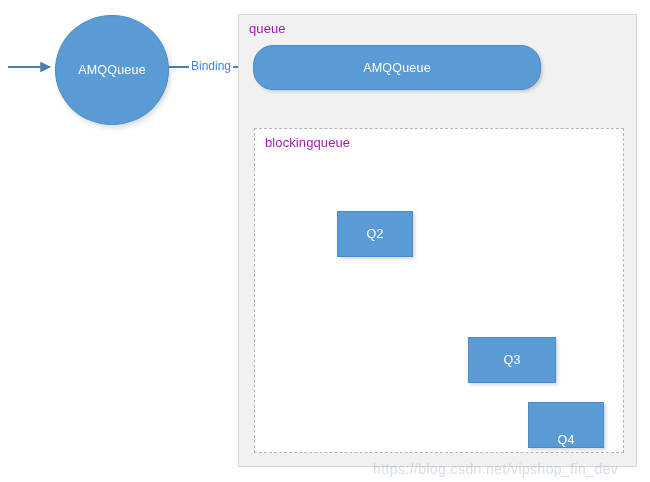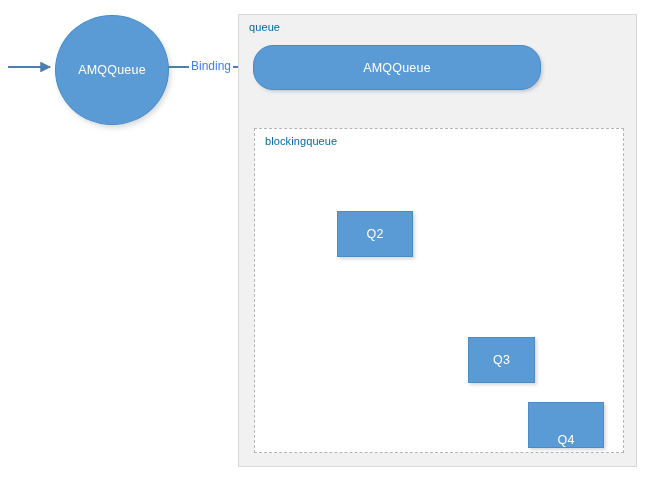--- a/index.html
+++ b/index.html
@@ -41,22 +41,22 @@
     top: 128px;
     width: 370px;
     height: 325px;
     background: #ffffff;
     border: 1px dashed #b4b4b4;
   }
   .container-label {
     position: absolute;
     left: 10px;
     top: 6px;
-    font-size: 11px;
-    color: #0369a1;
+    font-size: 13px;
+    color: #a21caf;
     letter-spacing: .1px;
     white-space: nowrap;
   }
 
   
   .node {
     position: absolute;
     box-sizing: border-box;
     background: #5b9bd5;
     border: 1px solid #4a8cc7;
@@ -65,21 +65,21 @@
     align-items: center;
     justify-content: center;
     color: #ffffff;
     font-size: 12.5px;
     letter-spacing: .2px;
   }
   #node-amqqueue { left: 253px; top: 45px;  width: 288px; height: 45px; border-radius: 20px; }
   #node-q1       { left: 264px; top: 152px; width: 76px;  height: 46px; }
   #node-q2       { left: 337px; top: 211px; width: 76px;  height: 46px; }
   #node-delta    { left: 403px; top: 275px; width: 76px;  height: 46px; }
-  #node-q3       { left: 468px; top: 337px; width: 67px;  height: 46px; }
+  #node-q3       { left: 468px; top: 337px; width: 88px;  height: 46px; }
   #node-q4       { left: 528px; top: 402px; width: 76px;  height: 46px; align-items: flex-end; }
 
   
   #node-exchange {
     position: absolute;
     left: 55px;
     top: 15px;
     width: 112px;
     height: 108px;
     border-radius: 50%;
@@ -188,14 +188,15 @@
   <div id="node-q3" class="node">
     <span>Q3</span>
   </div>
 
   <div id="node-q4" class="node">
     <span>Q4</span>
   </div>
 
   <div id="binding-label">Binding</div>
 
+  <div id="watermark">https://blog.csdn.net/vipshop_fin_dev</div>
 
 </div>
 
 </body></html>

